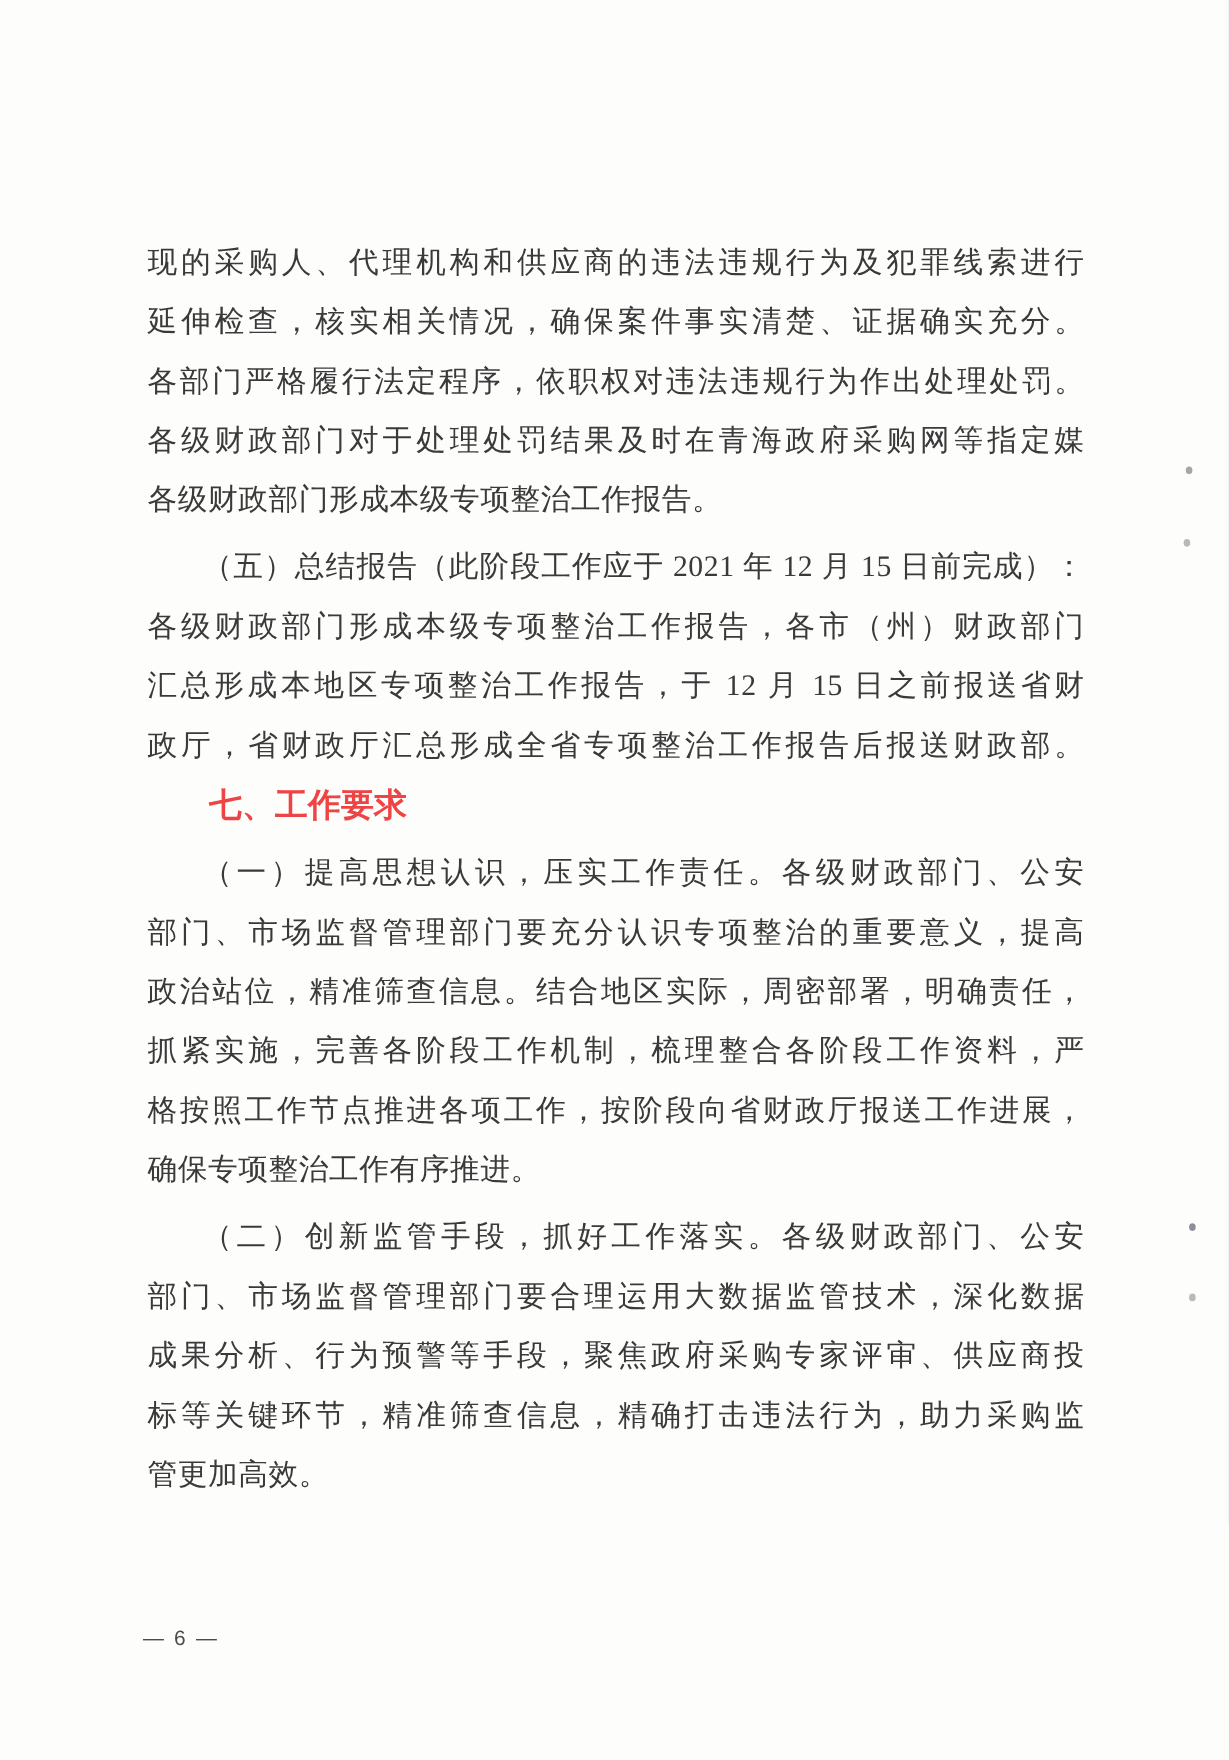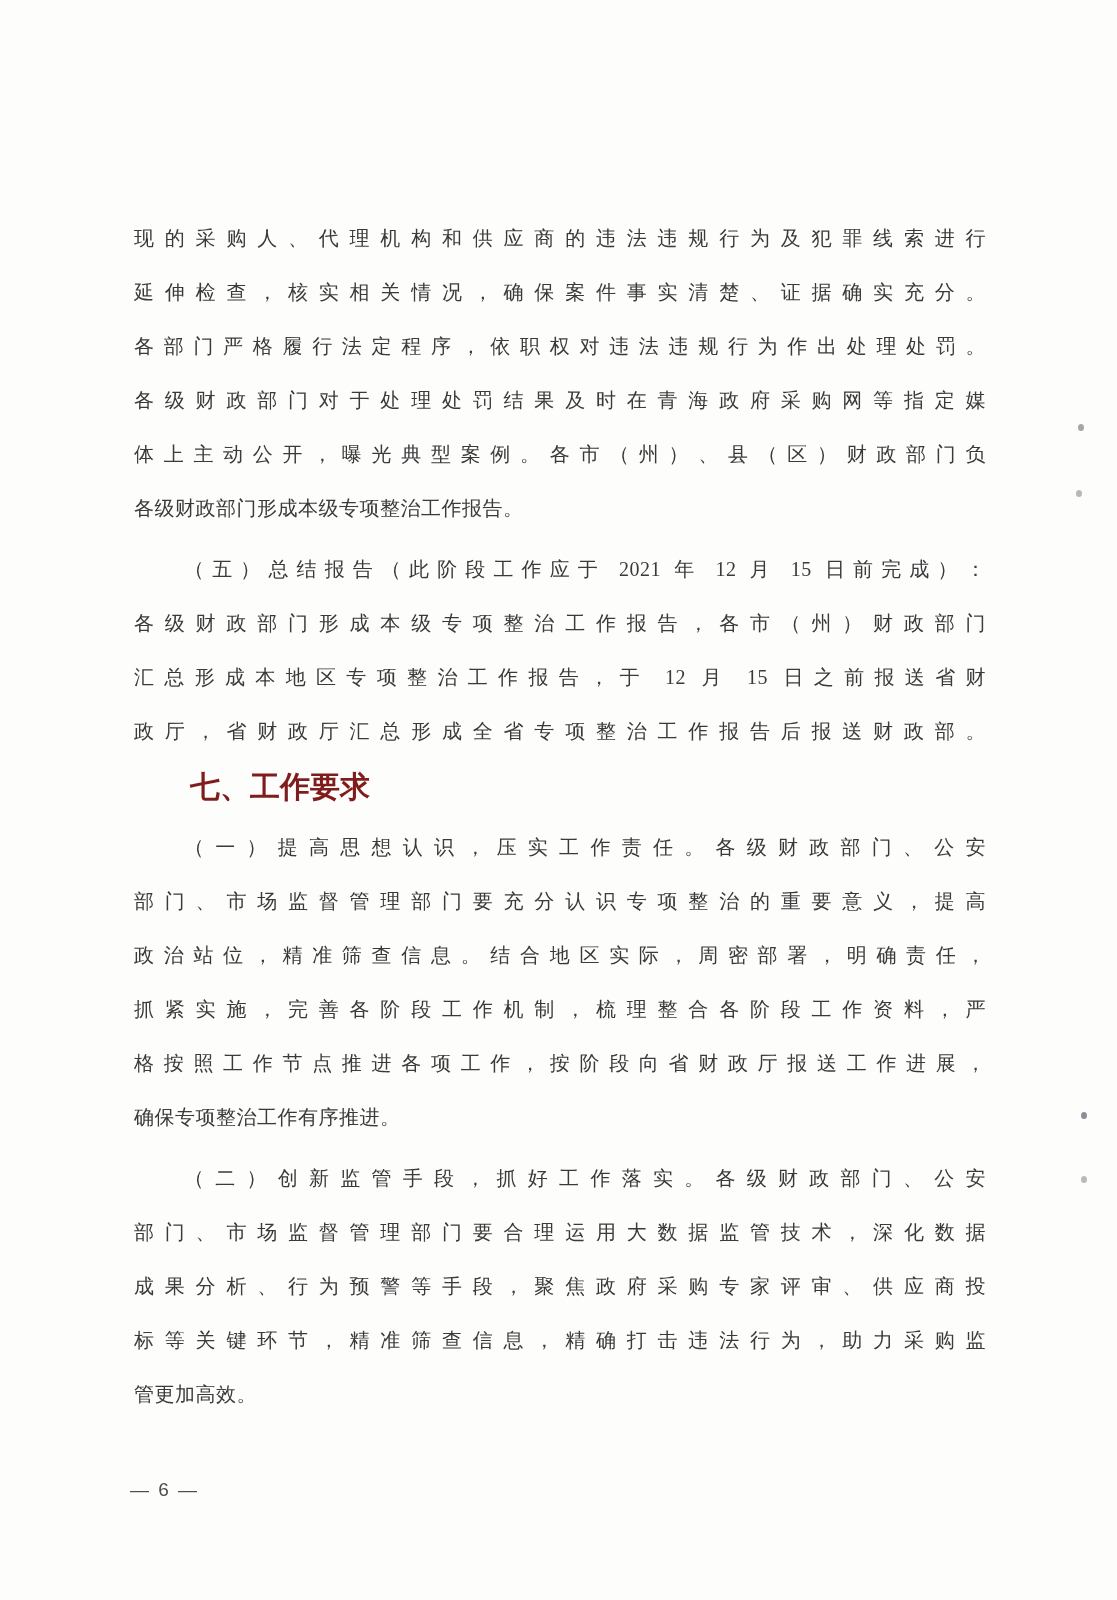--- a/index.html
+++ b/index.html
@@ -23,21 +23,21 @@
     top: 211px;
     width: 852px;
   }
   .paragraph {
     margin: 0;
   }
   .paragraph + .paragraph {
     margin-top: 7px;
   }
   .line {
-    font-size: 20px;
+    font-size: 27px;
     line-height: 54px;
     height: 54px;
     overflow: hidden;
     color: #3a3a3a;
     text-align: justify;
     text-align-last: justify;
     text-justify: inter-character;
     letter-spacing: 0.5px;
   }
   .line.first {
@@ -49,21 +49,21 @@
   .line.last.fill {
     text-align-last: justify;
   }
   .heading {
     font-family: "Liberation Sans", "DejaVu Sans", sans-serif;
     font-weight: 700;
     font-size: 30px;
     line-height: 54px;
     height: 54px;
     padding-left: 56px;
-    color: #7f1d1d;
+    color: #ef4444;
     margin-top: 2px;
     margin-bottom: 6px;
   }
   .heading + .paragraph {
     margin-top: 0;
   }
   .page-number {
     position: absolute;
     left: 130px;
     top: 1478px;
@@ -84,21 +84,20 @@
 </head>
 <body>
 
 <div class="page">
   <div class="content">
       <div class="paragraph">
         <div class="line">现的采购人、代理机构和供应商的违法违规行为及犯罪线索进行</div>
         <div class="line">延伸检查，核实相关情况，确保案件事实清楚、证据确实充分。</div>
         <div class="line">各部门严格履行法定程序，依职权对违法违规行为作出处理处罚。</div>
         <div class="line">各级财政部门对于处理处罚结果及时在青海政府采购网等指定媒</div>
-        <div class="line">体上主动公开，曝光典型案例。各市（州）、县（区）财政部门负</div>
         <div class="line last">各级财政部门形成本级专项整治工作报告。</div>
       </div>
       <div class="paragraph">
         <div class="line first">（五）总结报告（此阶段工作应于 2021 年 12 月 15 日前完成）：</div>
         <div class="line">各级财政部门形成本级专项整治工作报告，各市（州）财政部门</div>
         <div class="line">汇总形成本地区专项整治工作报告，于 12 月 15 日之前报送省财</div>
         <div class="line last fill">政厅，省财政厅汇总形成全省专项整治工作报告后报送财政部。</div>
       </div>
       <div class="heading">七、工作要求</div>
       <div class="paragraph">

